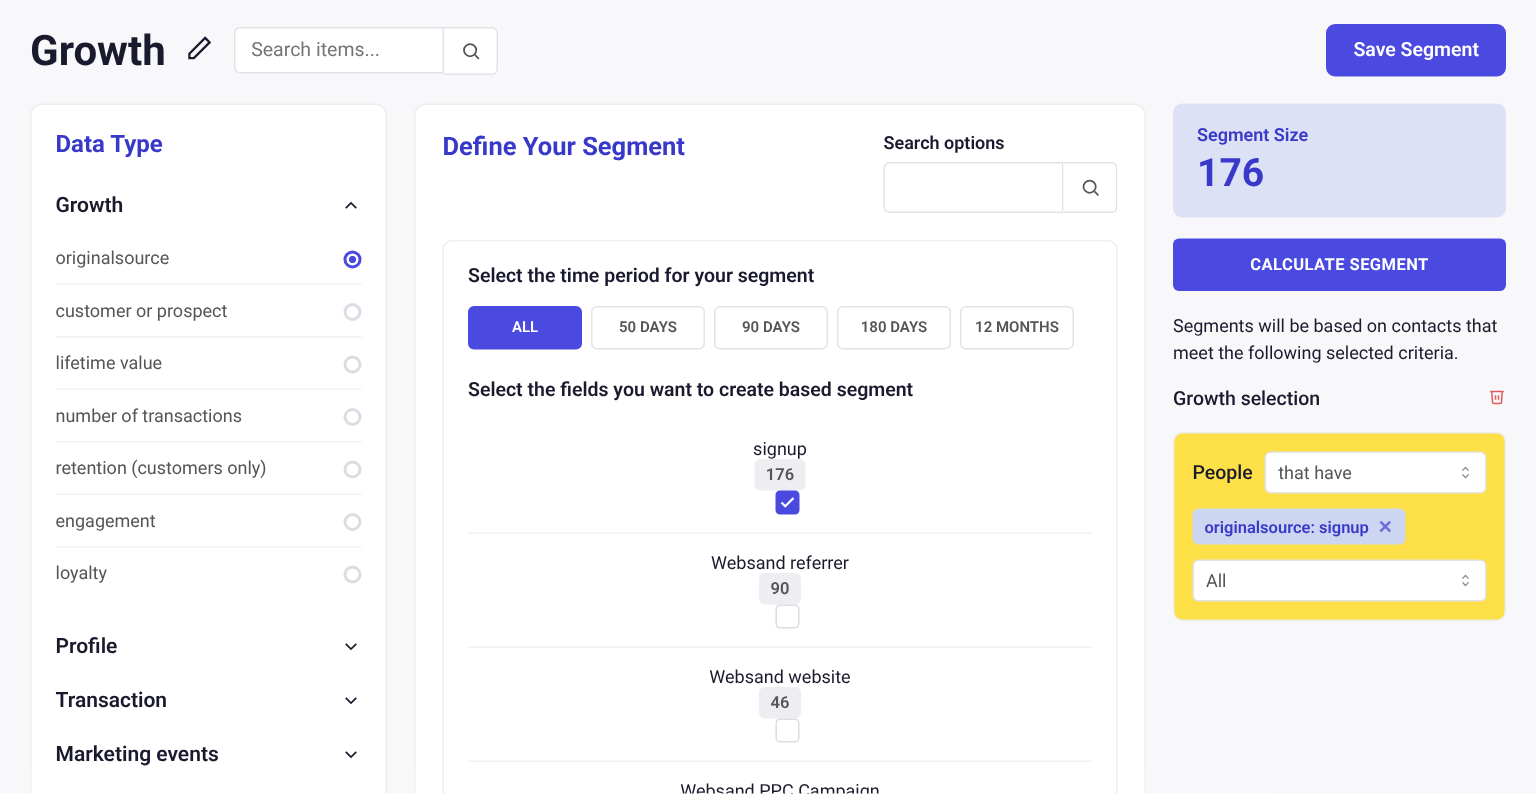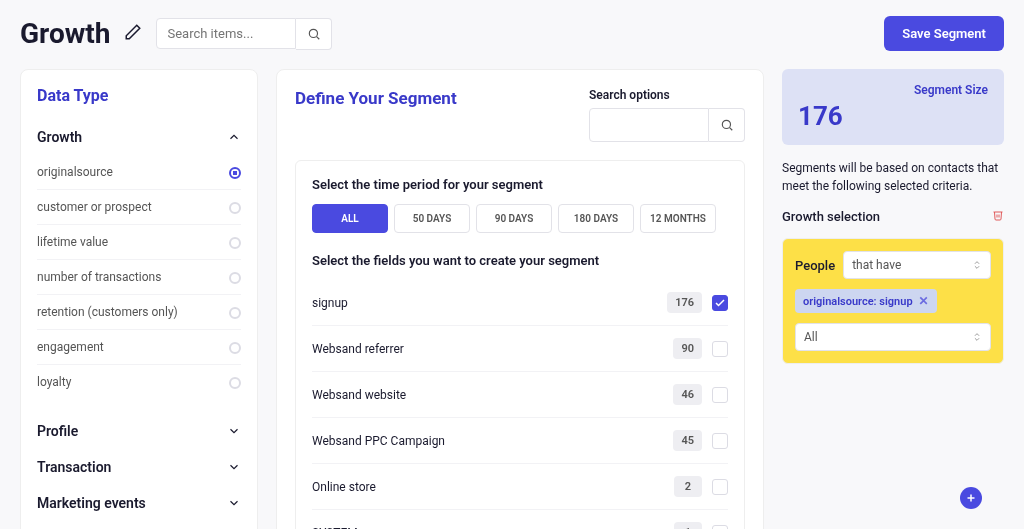--- a/index.html
+++ b/index.html
@@ -28,30 +28,30 @@
 .mid-title { font-size: 17px; font-weight: 700; color: #3939c9; }
 .opt-label { font-size: 12px; font-weight: 600; margin-bottom: 6px; }
 .opt-wrap { display: flex; gap: 0; }
 .opt-input { border: 1px solid #e2e2e8; border-radius: 4px 0 0 4px; padding: 7px 10px; width: 120px; font-size: 13px; outline: none; height: 34px; background: #fff; }
 .opt-btn { border: 1px solid #e2e2e8; border-left: none; background: #fff; border-radius: 0 4px 4px 0; width: 36px; height: 34px; display: flex; align-items: center; justify-content: center; cursor: pointer; }
 .inner-box { border: 1px solid #eee; border-radius: 6px; padding: 16px; }
 .sub-label { font-size: 13px; font-weight: 600; margin-bottom: 12px; }
 .time-tabs { display: flex; gap: 6px; margin-bottom: 20px; }
 .time-tab { border: 1px solid #e2e2e8; background: #fff; font-size: 10px; font-weight: 600; padding: 8px 0; width: 76px; text-align: center; border-radius: 4px; cursor: pointer; color: #555; }
 .time-tab.active { background: #4a4ae0; color: #fff; border-color: #4a4ae0; }
-.field-row { display: flex; align-items: center; padding: 12px 0; border-bottom: 1px solid #f2f2f5; font-size: 12px; }
+.field-row { display: flex; align-items: center; padding: 12px 0; border-bottom: 1px solid #f2f2f5; font-size: 12px; flex-direction: column; }
 .field-row:last-child { border-bottom: none; }
 .field-label { flex: 1; }
 .count-badge { background: #eeeef2; color: #555; font-size: 11px; font-weight: 600; padding: 4px 8px; border-radius: 4px; min-width: 28px; text-align: center; }
 .check { width: 16px; height: 16px; border: 1px solid #dcdce4; border-radius: 3px; margin-left: 10px; background: #fff; display: flex; align-items: center; justify-content: center; }
 .check.checked { background: #4a4ae0; border-color: #4a4ae0; }
 .check.checked svg { display: block; }
 .check svg { display: none; }
 .size-box { background: #dde1f5; border-radius: 6px; padding: 14px 16px; }
-.size-label { font-size: 12px; font-weight: 600; color: #3939c9; margin-bottom: 4px; text-align: right; }
+.size-label { font-size: 12px; font-weight: 600; color: #3939c9; margin-bottom: 4px; }
 .size-val { font-size: 26px; font-weight: 700; color: #3939c9; }
 .calc-btn { background: #4a4ae0; color: #fff; border: none; border-radius: 4px; padding: 11px; font-size: 11px; font-weight: 700; letter-spacing: 0.3px; cursor: pointer; }
 .desc { font-size: 12px; line-height: 1.5; }
 .sel-head { display: flex; justify-content: space-between; align-items: center; font-size: 13px; font-weight: 500; }
 .criteria-box { border: 1px solid #eee; border-radius: 6px; padding: 12px; background: #fde047; }
 .crit-row { display: flex; align-items: center; gap: 8px; margin-bottom: 10px; }
 .crit-label { font-size: 13px; font-weight: 500; }
 .crit-select { flex: 1; border: 1px solid #e2e2e8; border-radius: 4px; padding: 6px 8px; font-size: 12px; background: #fff; display: flex; justify-content: space-between; align-items: center; cursor: pointer; color: #555; }
 .chip { display: inline-flex; align-items: center; gap: 6px; background: #cdd6f0; color: #3939c9; font-size: 11px; font-weight: 600; padding: 5px 8px; border-radius: 4px; margin-bottom: 10px; }
 .chip-x { font-size: 12px; cursor: pointer; color: #6b6be0; }
@@ -167,21 +167,21 @@
     <div class="inner-box">
       <div class="sub-label">Select the time period for your segment</div>
       <div class="time-tabs">
         <div class="time-tab active">ALL</div>
         <div class="time-tab">50 DAYS</div>
         <div class="time-tab">90 DAYS</div>
         <div class="time-tab">180 DAYS</div>
         <div class="time-tab">12 MONTHS</div>
       </div>
 
-      <div class="sub-label">Select the fields you want to create your segment</div>
+      <div class="sub-label">Select the fields you want to create based segment</div>
 
       <div class="field-row">
         <span class="field-label">signup</span>
         <span class="count-badge">176</span>
         <span class="check checked">
               <svg width="12" height="12" viewBox="0 0 24 24" fill="none" stroke="#fff" stroke-width="3">
                 <polyline points="20 6 9 17 4 12"></polyline>
               </svg>
             </span>
       </div>
@@ -211,20 +211,21 @@
         <span class="check"></span>
       </div>
     </div>
   </div>
 
   <div class="col-right">
     <div class="size-box">
       <div class="size-label">Segment Size</div>
       <div class="size-val">176</div>
     </div>
+    <button class="calc-btn">CALCULATE SEGMENT</button>
     <div class="desc">Segments will be based on contacts that meet the following selected criteria.</div>
     <div class="sel-head">
       <span>Growth selection</span>
       <span>
         <svg width="12" height="12" viewBox="0 0 24 24" fill="none" stroke="#e05a5a" stroke-width="2">
               <polyline points="3 6 5 6 21 6"></polyline>
               <path d="M19 6l-1 14a2 2 0 0 1-2 2H8a2 2 0 0 1-2-2L5 6"></path>
               <path d="M10 11v6M14 11v6"></path>
             </svg>
       </span>

